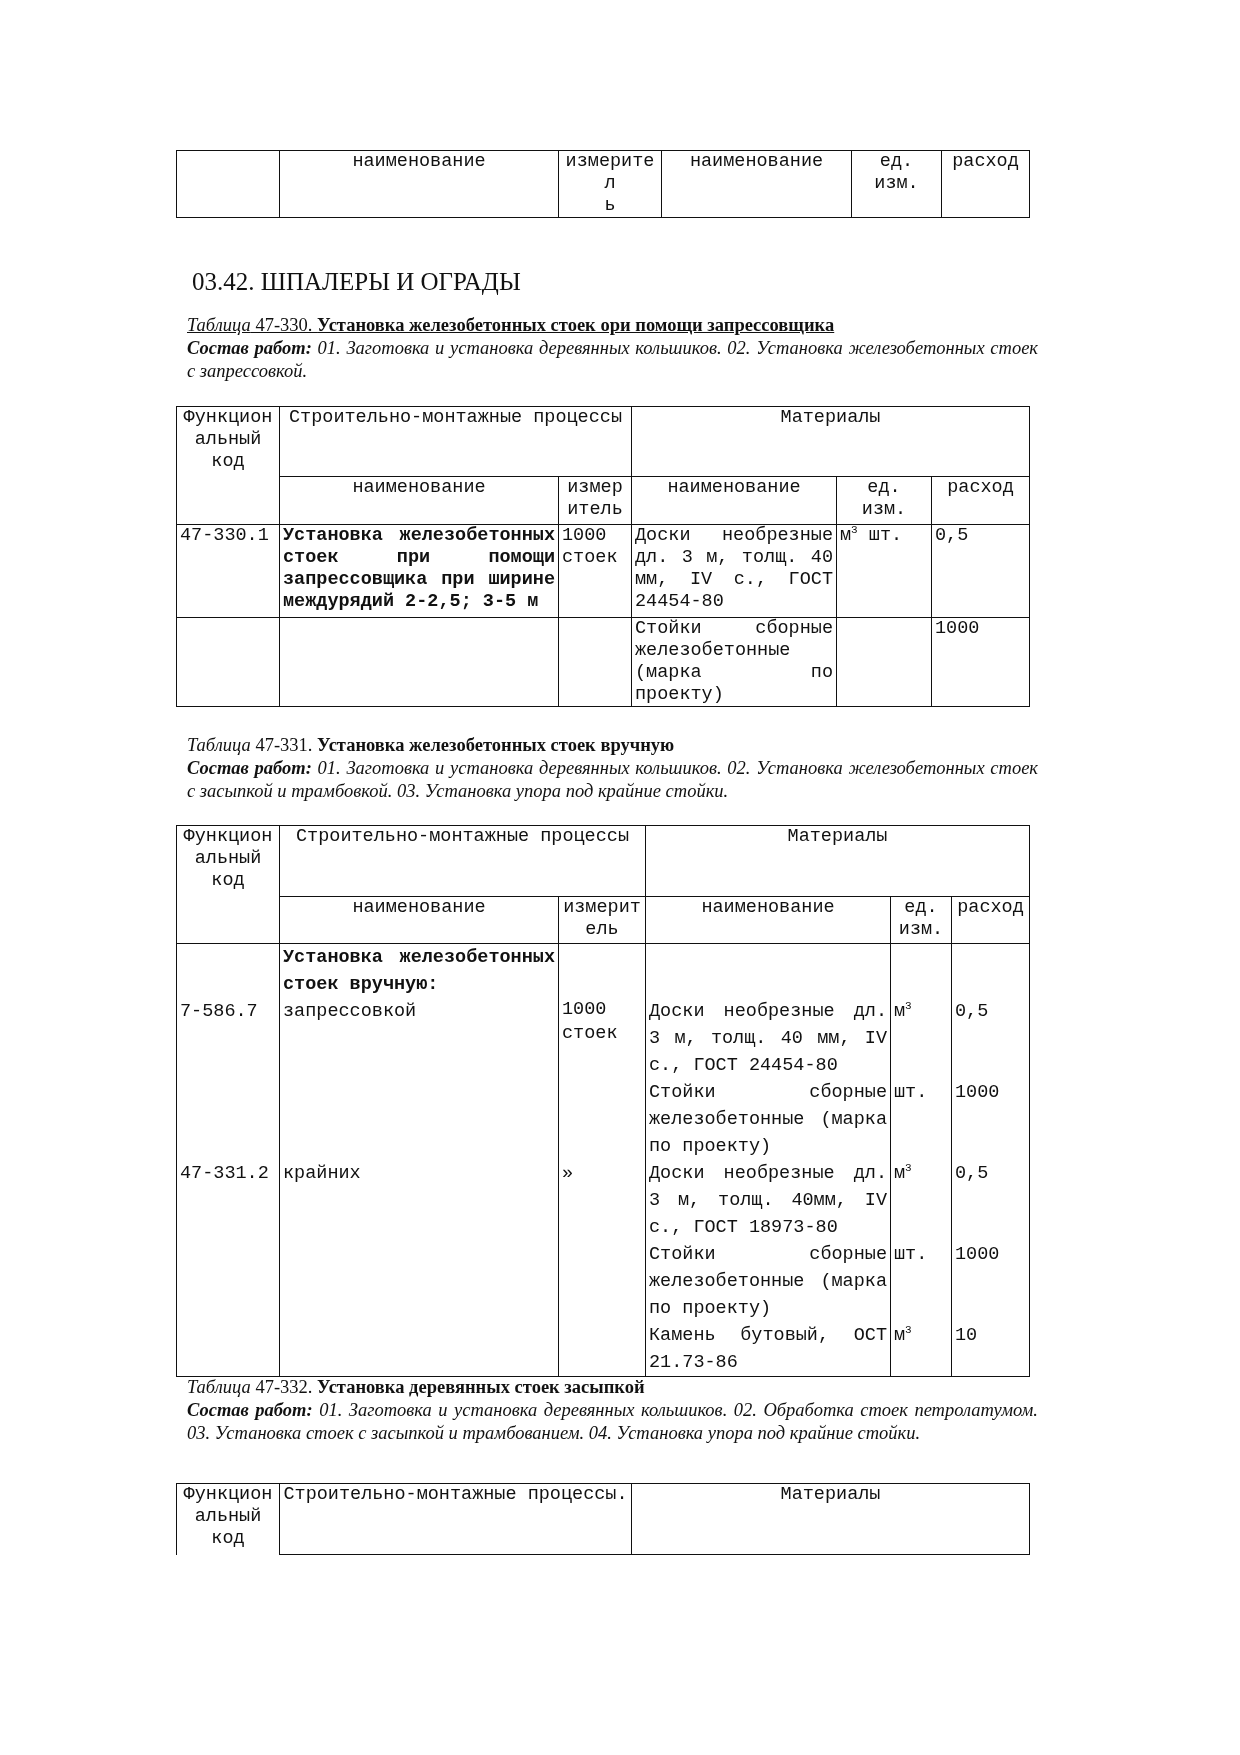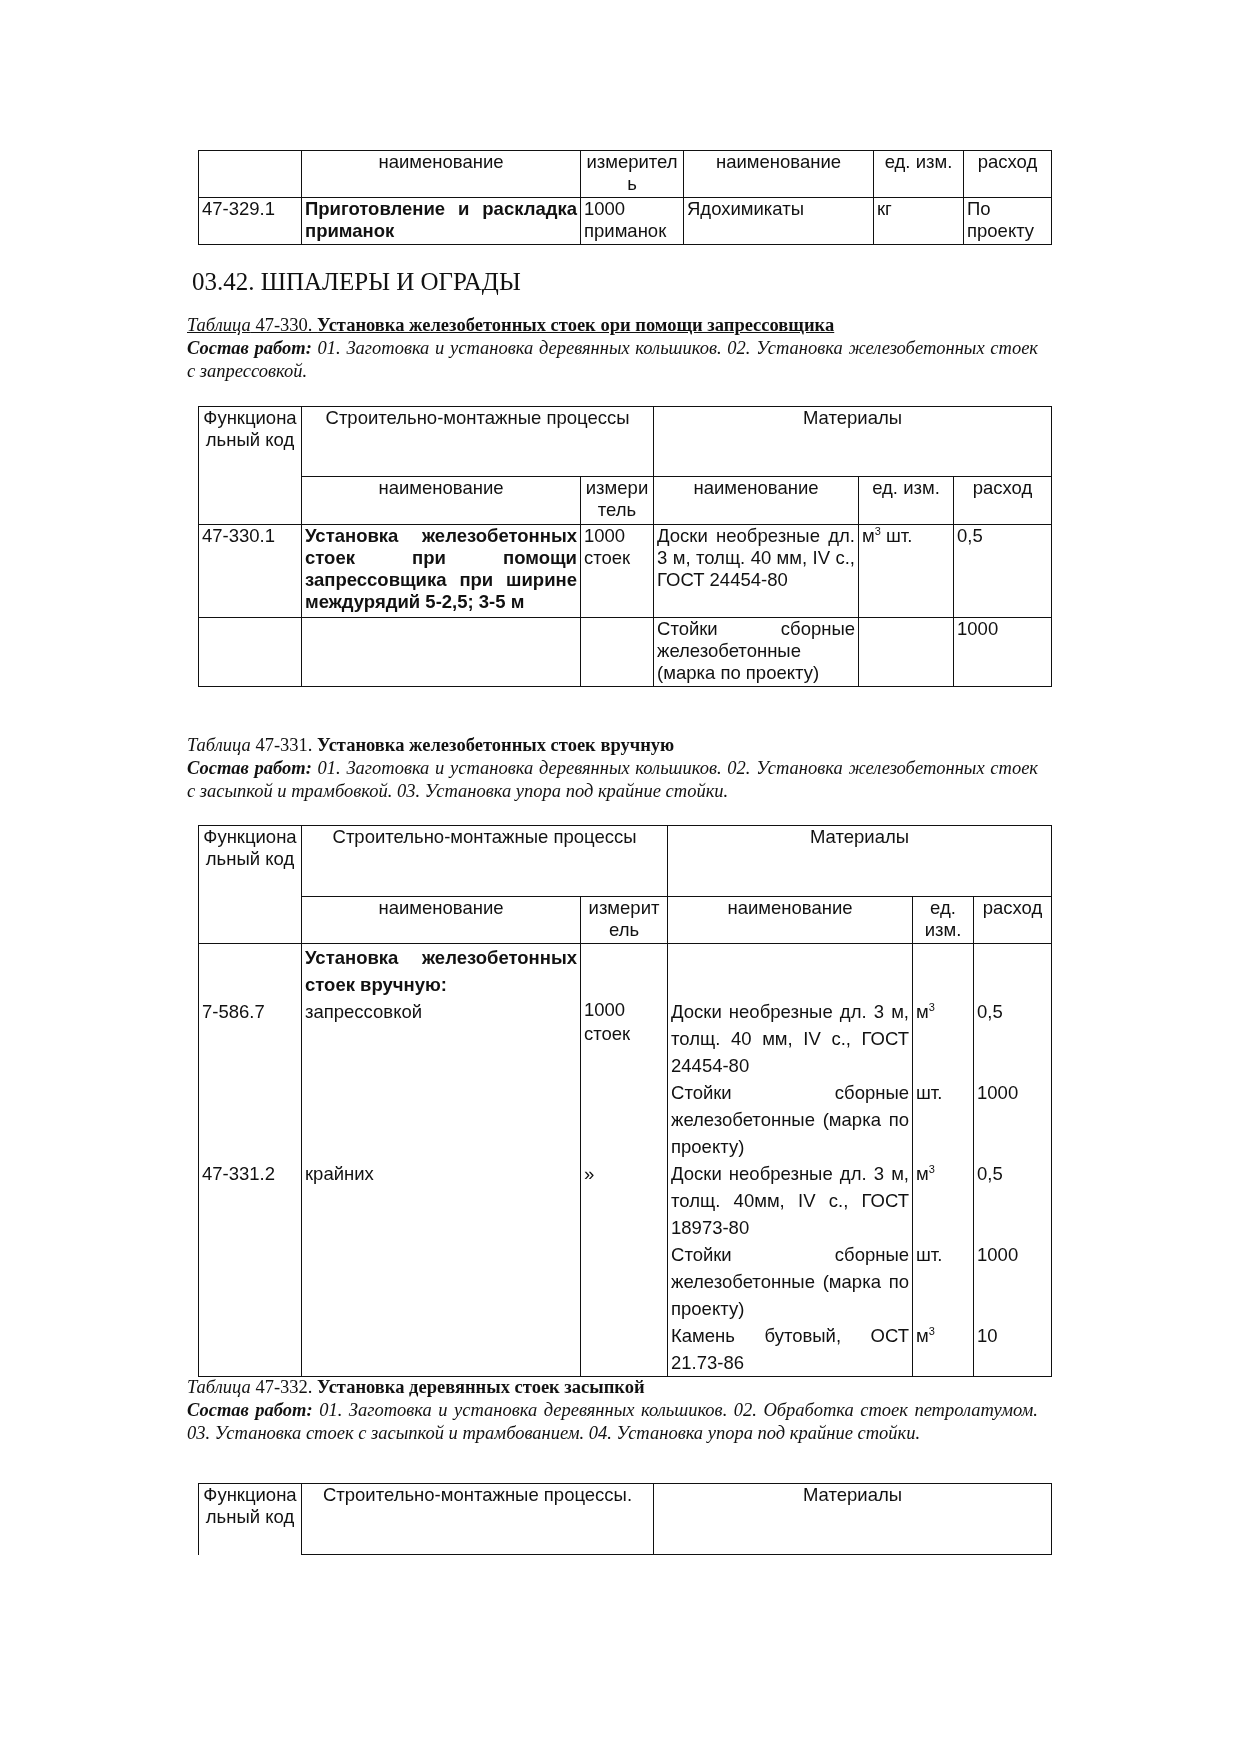--- a/index.html
+++ b/index.html
@@ -3,23 +3,23 @@
 <meta charset="utf-8">
 <style>
   html, body { margin: 0; padding: 0; background: #ffffff; }
   body {
     width: 1240px; height: 1755px; position: relative; overflow: hidden;
     font-family: "Liberation Serif", "DejaVu Serif", serif;
     color: #111; font-size: 18.5px;
   }
   .abs { position: absolute; }
   table.doc {
-    position: absolute; left: 198px; width: 853px;
+    position: absolute; left: 176px; width: 853px;
     border-collapse: collapse; table-layout: fixed;
-    font-family: Liberation Sans, sans-serif;
+    font-family: Liberation Mono, monospace;
     font-size: 18.5px; line-height: 22px;
   }
   table.doc td {
     border: 1.6px solid #111; vertical-align: top;
     padding: 0 3px; word-wrap: break-word;
   }
   .c { text-align: center; }
   .j { text-align: justify; text-align-last: left; }
   .b { font-weight: bold; }
   .i { font-style: italic; }
@@ -43,28 +43,20 @@
   </colgroup>
   <tbody>
       <tr style="height:47px">
     <td></td>
     <td class="c">наименование</td>
     <td class="c"><span>измерител</span><br><span>ь</span></td>
     <td class="c">наименование</td>
     <td class="c">ед. изм.</td>
     <td class="c">расход</td>
   </tr>
-  <tr style="height:47px">
-    <td>47-329.1</td>
-    <td class="b j">Приготовление и раскладка приманок</td>
-    <td>1000 приманок</td>
-    <td>Ядохимикаты</td>
-    <td>кг</td>
-    <td>По проекту</td>
-  </tr>
 </tbody>
   </table>
 
 <div class="abs" style="left:192px; top:268px; font-size:25px;">03.42. ШПАЛЕРЫ И ОГРАДЫ</div>
 
 <div class="para" style="top:314px;text-decoration:underline;">
   <span class="i">Таблица</span><span> 47-330. </span><span class="b">Установка железобетонных стоек ори помощи запрессовщика</span>
 </div>
 <div class="para" style="top:337px;">
   <span class="b i">Состав работ:</span><span class="i"> 01. Заготовка и установка деревянных кольшиков. 02. Установка железобетонных стоек с запрессовкой.</span>
@@ -87,21 +79,21 @@
   </tr>
   <tr style="height:48px">
     <td class="c">наименование</td>
     <td class="c">измеритель</td>
     <td class="c">наименование</td>
     <td class="c">ед. изм.</td>
     <td class="c">расход</td>
   </tr>
   <tr style="height:93px">
     <td>47-330.1</td>
-    <td class="b j">Установка железобетонных стоек при помощи запрессовщика при ширине междурядий 5-2,5; 3-5 м</td>
+    <td class="b j">Установка железобетонных стоек при помощи запрессовщика при ширине междурядий 2-2,5; 3-5 м</td>
     <td>1000 стоек</td>
     <td class="j">Доски необрезные дл. 3 м, толщ. 40 мм, IV с., ГОСТ 24454-80</td>
     <td><span>м</span><sup>3</sup><span> шт.</span></td>
     <td>0,5</td>
   </tr>
   <tr style="height:69px">
     <td></td>
     <td></td>
     <td></td>
     <td class="j">Стойки сборные железобетонные (марка по проекту)</td>

